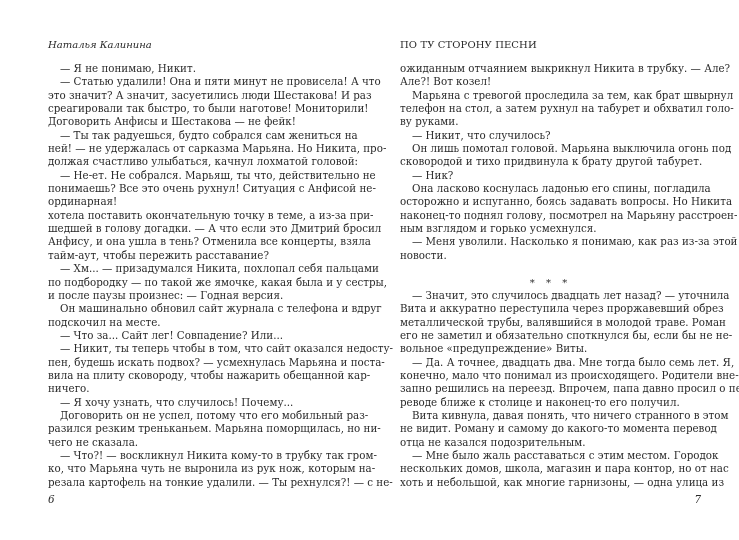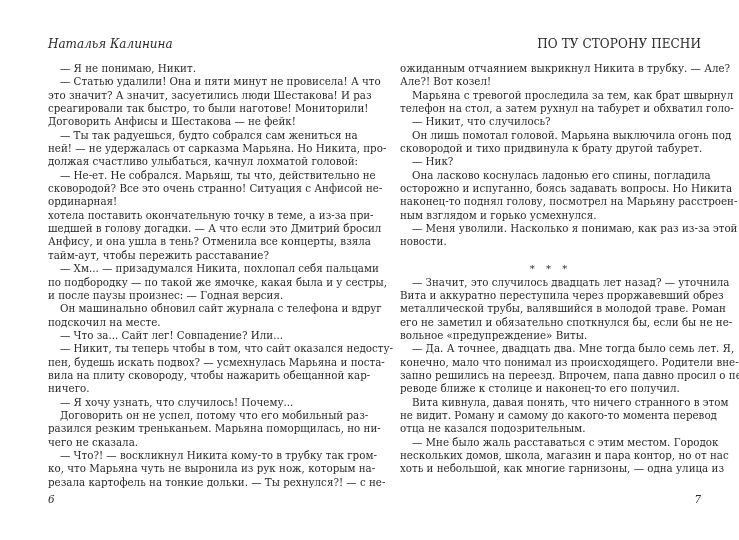--- a/index.html
+++ b/index.html
@@ -4,25 +4,25 @@
 <style>
   html, body { margin:0; padding:0; }
   body {
     width:739px; height:540px; background:#ffffff; overflow:hidden;
     position:relative; font-family:"DejaVu Serif", serif; color:#2a2a2a;
   }
   .page { position:absolute; top:0; height:540px; }
   .page.left { left:48px; width:290px; }
   .page.right { left:400px; width:301px; }
   .running-head {
-    position:absolute; top:38px; font-size:12px; line-height:13px;
-    left:0; right:0; white-space:nowrap;
+    position:absolute; top:38px; font-size:10px; line-height:13px;
+    left:0; right:8px; white-space:nowrap;
   }
   .left .running-head { font-style:italic; text-align:left; }
-  .right .running-head { text-align:right; letter-spacing:0.1px; }
+  .right .running-head { letter-spacing:0.1px; }
   .body-text {
     position:absolute; top:62px; left:0; right:0;
     font-size:10.3px; line-height:13.35px;
   }
   .line {
     display:block; height:13.35px; white-space:nowrap; overflow:visible;
     text-align:justify; text-align-last:justify;
   }
   .line.last { text-align-last:left; }
   .line.indent { padding-left:12px; }
@@ -41,21 +41,21 @@
   <div class="body-text" id="left-body">
       <span class="line indent last">— Я не понимаю, Никит.</span>
       <span class="line indent">— Статью удалили! Она и пяти минут не провисела! А что</span>
       <span class="line">это значит? А значит, засуетились люди Шестакова! И раз</span>
       <span class="line">среагировали так быстро, то были наготове! Мониторили!</span>
       <span class="line last">Договорить Анфисы и Шестакова — не фейк!</span>
       <span class="line indent">— Ты так радуешься, будто собрался сам жениться на</span>
       <span class="line">ней! — не удержалась от сарказма Марьяна. Но Никита, про-</span>
       <span class="line last">должая счастливо улыбаться, качнул лохматой головой:</span>
       <span class="line indent">— Не-ет. Не собрался. Марьяш, ты что, действительно не</span>
-      <span class="line">сковородой? Все это очень странно! Ситуация с Анфисой не-</span>
+      <span class="line">понимаешь? Все это очень рухнул! Ситуация с Анфисой не-</span>
       <span class="line last">ординарная!</span>
       <span class="line">хотела поставить окончательную точку в теме, а из-за при-</span>
       <span class="line">шедшей в голову догадки. — А что если это Дмитрий бросил</span>
       <span class="line">Анфису, и она ушла в тень? Отменила все концерты, взяла</span>
       <span class="line last">тайм-аут, чтобы пережить расставание?</span>
       <span class="line indent">— Хм... — призадумался Никита, похлопал себя пальцами</span>
       <span class="line">по подбородку — по такой же ямочке, какая была и у сестры,</span>
       <span class="line last">и после паузы произнес: — Годная версия.</span>
       <span class="line indent">Он машинально обновил сайт журнала с телефона и вдруг</span>
       <span class="line last">подскочил на месте.</span>
@@ -63,32 +63,33 @@
       <span class="line indent">— Никит, ты теперь чтобы в том, что сайт оказался недосту-</span>
       <span class="line">пен, будешь искать подвох? — усмехнулась Марьяна и поста-</span>
       <span class="line">вила на плиту сковороду, чтобы нажарить обещанной кар-</span>
       <span class="line last">ничего.</span>
       <span class="line indent last">— Я хочу узнать, что случилось! Почему...</span>
       <span class="line indent">Договорить он не успел, потому что его мобильный раз-</span>
       <span class="line">разился резким треньканьем. Марьяна поморщилась, но ни-</span>
       <span class="line last">чего не сказала.</span>
       <span class="line indent">— Что?! — воскликнул Никита кому-то в трубку так гром-</span>
       <span class="line">ко, что Марьяна чуть не выронила из рук нож, которым на-</span>
-      <span class="line">резала картофель на тонкие дольки. — Ты рехнулся?! — с не-</span>
+      <span class="line">резала картофель на тонкие удалили. — Ты рехнулся?! — с не-</span>
     </div>
   <div class="folio">6</div>
 </div>
 
 <div class="page right">
   <div class="running-head">ПО ТУ СТОРОНУ ПЕСНИ</div>
   <div class="body-text" id="right-body">
       <span class="line">ожиданным отчаянием выкрикнул Никита в трубку. — Але?</span>
       <span class="line last">Але?! Вот козел!</span>
       <span class="line indent">Марьяна с тревогой проследила за тем, как брат швырнул</span>
       <span class="line">телефон на стол, а затем рухнул на табурет и обхватил голо-</span>
+      <span class="line last">ву руками.</span>
       <span class="line indent last">— Никит, что случилось?</span>
       <span class="line indent">Он лишь помотал головой. Марьяна выключила огонь под</span>
       <span class="line last">сковородой и тихо придвинула к брату другой табурет.</span>
       <span class="line indent last">— Ник?</span>
       <span class="line indent">Она ласково коснулась ладонью его спины, погладила</span>
       <span class="line">осторожно и испуганно, боясь задавать вопросы. Но Никита</span>
       <span class="line">наконец-то поднял голову, посмотрел на Марьяну расстроен-</span>
       <span class="line last">ным взглядом и горько усмехнулся.</span>
       <span class="line indent">— Меня уволили. Насколько я понимаю, как раз из-за этой</span>
       <span class="line last">новости.</span>

